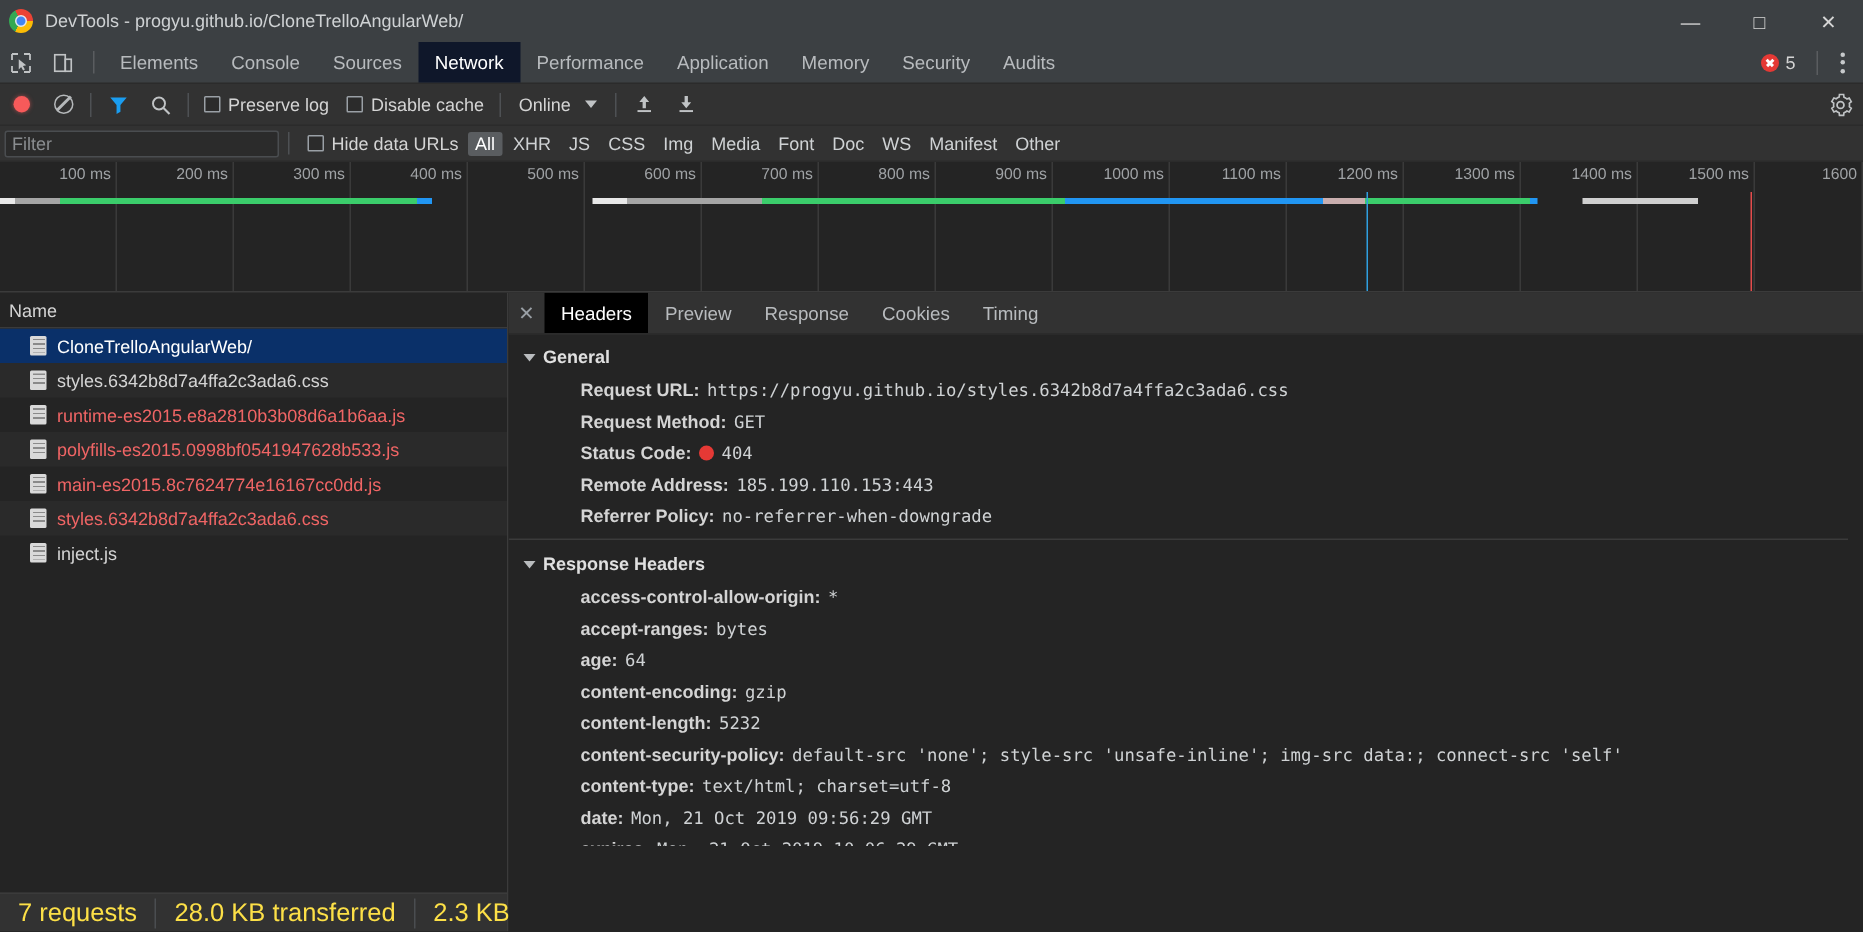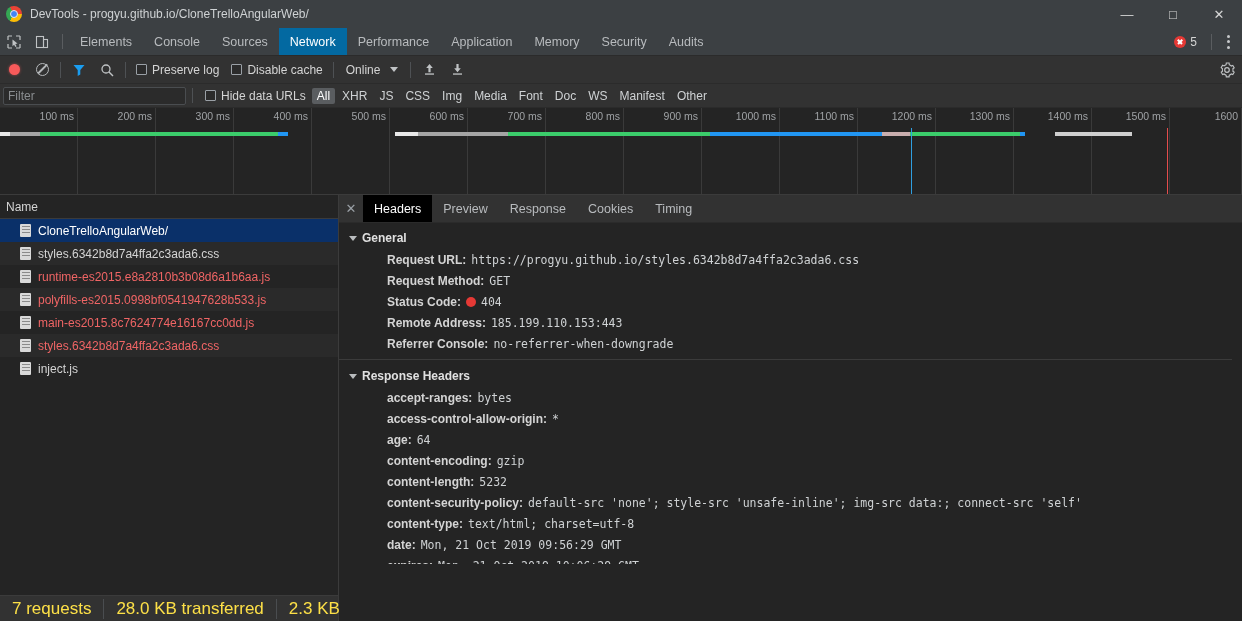--- a/index.html
+++ b/index.html
@@ -33,21 +33,21 @@
     height: 28px; flex: 0 0 28px; background: #3c4043;
     display: flex; align-items: stretch; border-bottom: 1px solid #2b2b2b; position: relative;
   }
   .tb-icon { width: 28px; display:flex; align-items:center; justify-content:center; }
   .tb-sep { width:1px; background:#5a5d60; margin: 6px 6px; }
   .panel-tabs { display:flex; align-items:stretch; }
   .ptab {
     padding: 0 11px; display:flex; align-items:center; font-size: 12.5px;
     color:#b8bbbe; white-space:nowrap;
   }
-  .ptab.active { background:#0369a1; color:#fff; }
+  .ptab.active { background:#0f172a; color:#fff; }
   .tabbar-right { margin-left:auto; display:flex; align-items:center; padding-right:4px; }
   .err-badge { display:flex; align-items:center; gap:4px; margin-right: 8px; }
   .err-dot { width:12px; height:12px; border-radius:50%; background:#e53935; position:relative; }
   .err-dot::before, .err-dot::after {
     content:""; position:absolute; left:3px; top:5.2px; width:6px; height:1.6px; background:#fff;
   }
   .err-dot::before { transform: rotate(45deg); }
   .err-dot::after  { transform: rotate(-45deg); }
   .err-count { font-size:12px; color:#d4d4d4; }
   .vsep { width:1px; height:16px; background:#5a5d60; margin:0 6px; }
@@ -422,37 +422,37 @@
           <span class="hk">Status Code:</span>
           <span class="hv">
             <span class="status-dot"></span><span>404</span>
           </span>
         </div>
         <div class="hrow">
           <span class="hk">Remote Address:</span>
           <span class="hv">185.199.110.153:443</span>
         </div>
         <div class="hrow">
-          <span class="hk">Referrer Console:</span>
+          <span class="hk">Referrer Policy:</span>
           <span class="hv">no-referrer-when-downgrade</span>
         </div>
 
         <div class="hr-line"></div>
 
         <div class="sect-title">
           <span class="tri"></span>
           <span>Response Headers</span>
         </div>
         <div class="hrow">
+          <span class="hk">access-control-allow-origin:</span>
+          <span class="hv">*</span>
+        </div>
+        <div class="hrow">
           <span class="hk">accept-ranges:</span>
           <span class="hv">bytes</span>
-        </div>
-        <div class="hrow">
-          <span class="hk">access-control-allow-origin:</span>
-          <span class="hv">*</span>
         </div>
         <div class="hrow">
           <span class="hk">age:</span>
           <span class="hv">64</span>
         </div>
         <div class="hrow">
           <span class="hk">content-encoding:</span>
           <span class="hv">gzip</span>
         </div>
         <div class="hrow">

